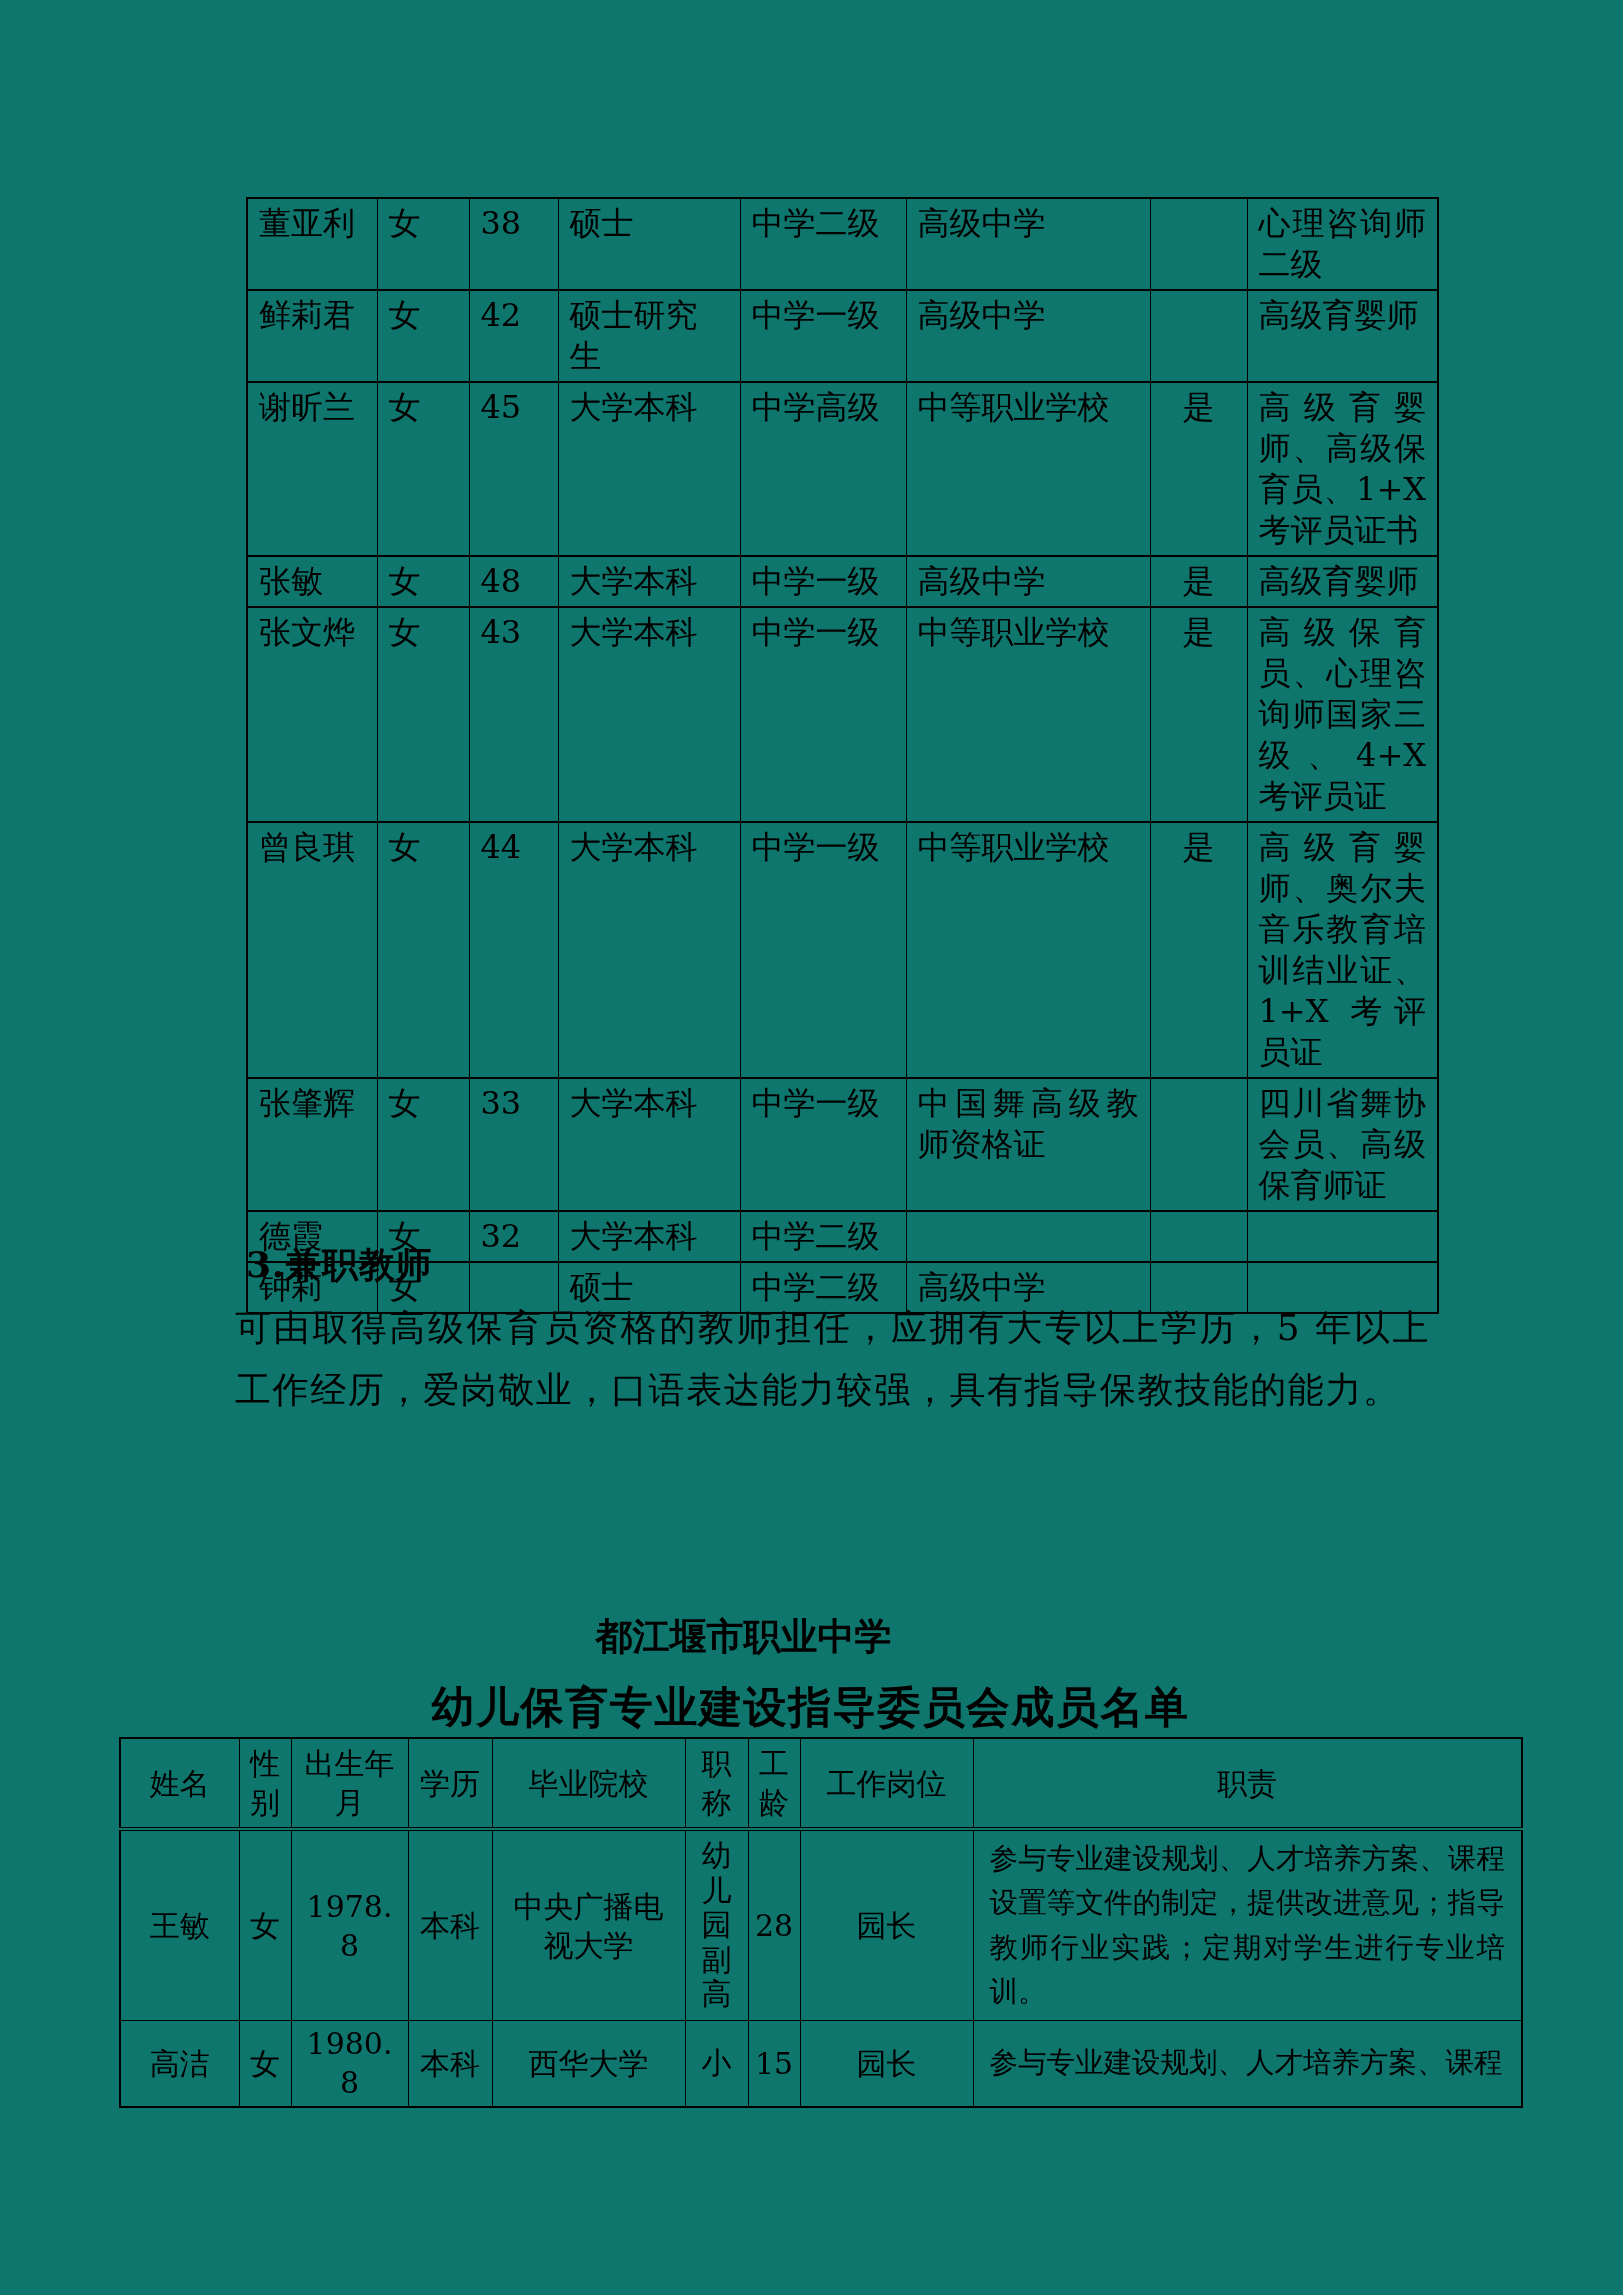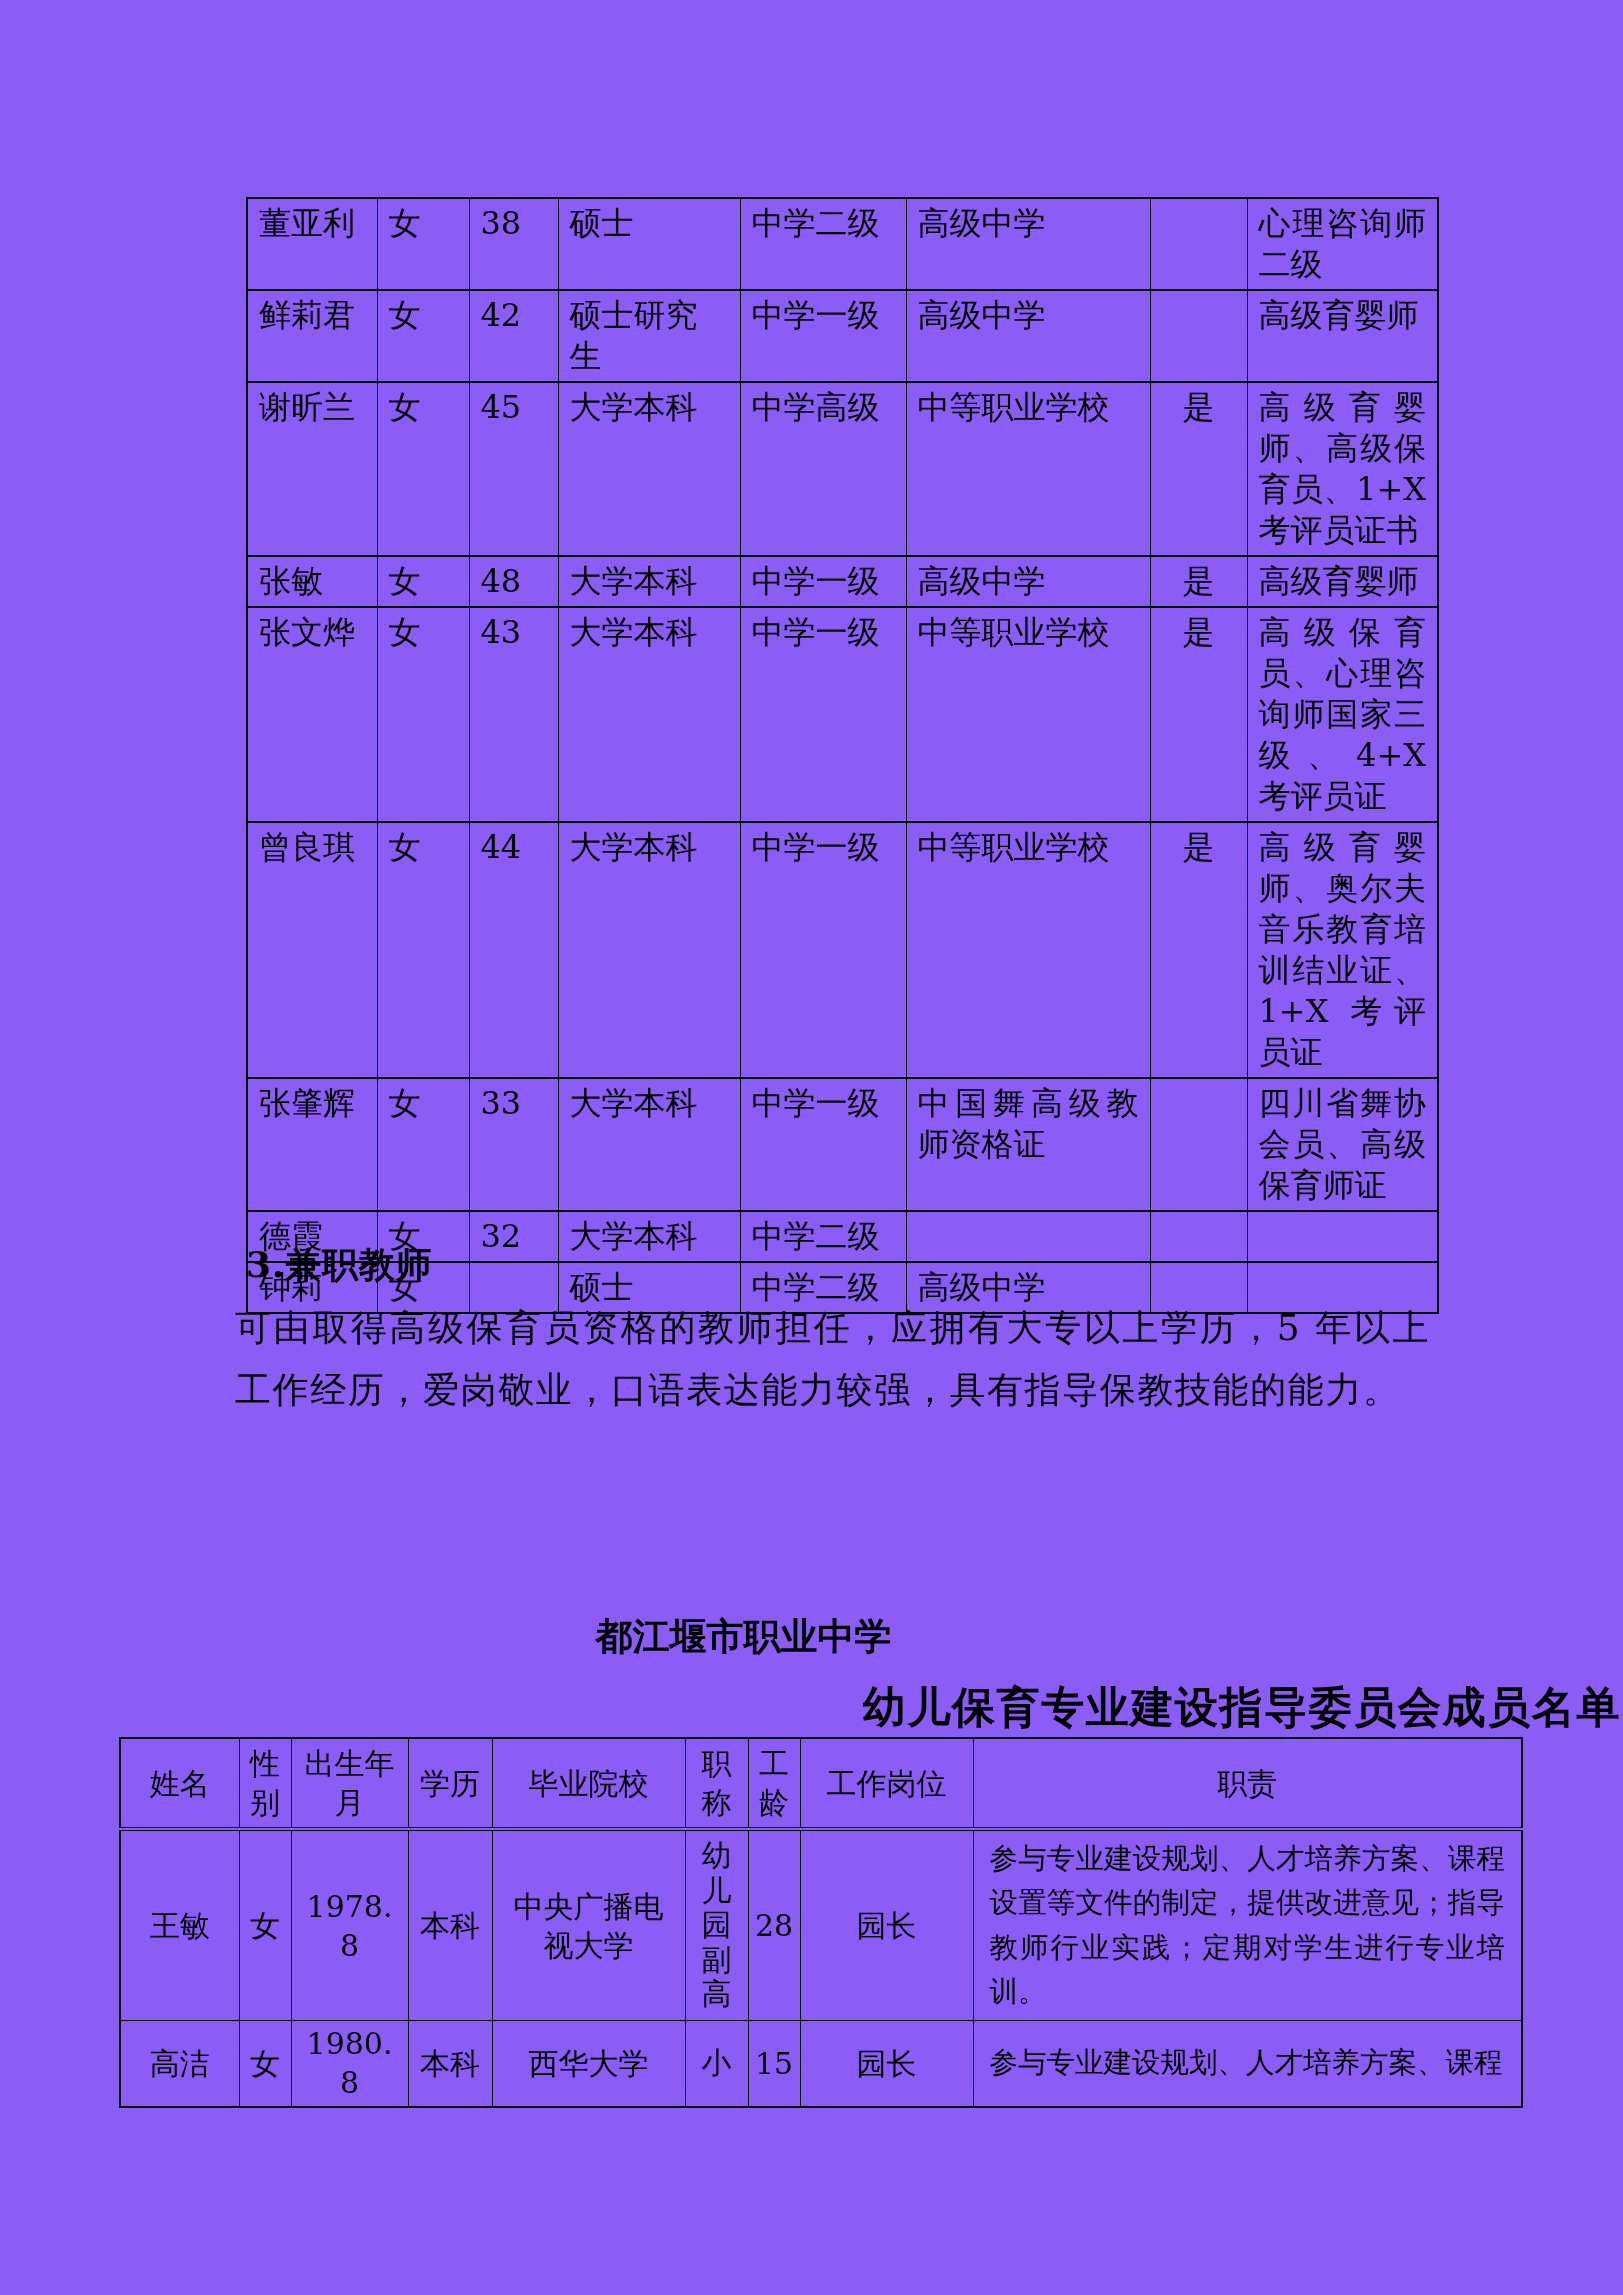--- a/index.html
+++ b/index.html
@@ -1,21 +1,21 @@
 <!DOCTYPE html>
 <html style="font-size:12.7px"><head>
 <meta charset="utf-8">
 <style>
   * { box-sizing: border-box; margin: 0; padding: 0; }
   html, body { background: #ffffff; }
   .page {
     position: relative;
     width: 1623px;
     height: 2295px;
-    background: #8b5cf6;
+    background: #0f766e;
     color: #000000;
     font-family: "DejaVu Serif", "Liberation Serif", serif;
     overflow: hidden;
   }
 
   
   table { border-collapse: collapse; table-layout: fixed; }
   .t1 {
     position: absolute;
     left: 246px;
@@ -72,21 +72,21 @@
     transform: translateX(-68px);
     font-family: "DejaVu Sans", "Liberation Sans", sans-serif;
     font-weight: bold;
     font-size: 37px;
   }
   .title2 {
     position: absolute;
     top: 1679px;
     left: 0;
     width: 1621px;
-    text-align: right;
+    text-align: center;
     font-family: "DejaVu Sans", "Liberation Sans", sans-serif;
     font-weight: bold;
     font-size: 43px;
     letter-spacing: 1.6px;
   }
 
   
   .t2 {
     position: absolute;
     left: 119px;

